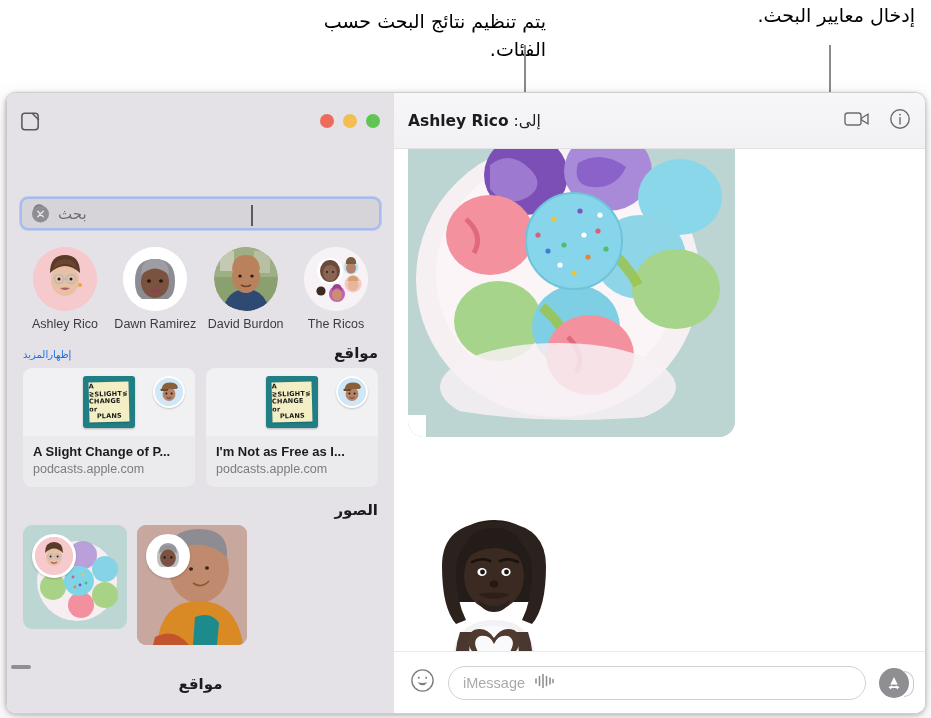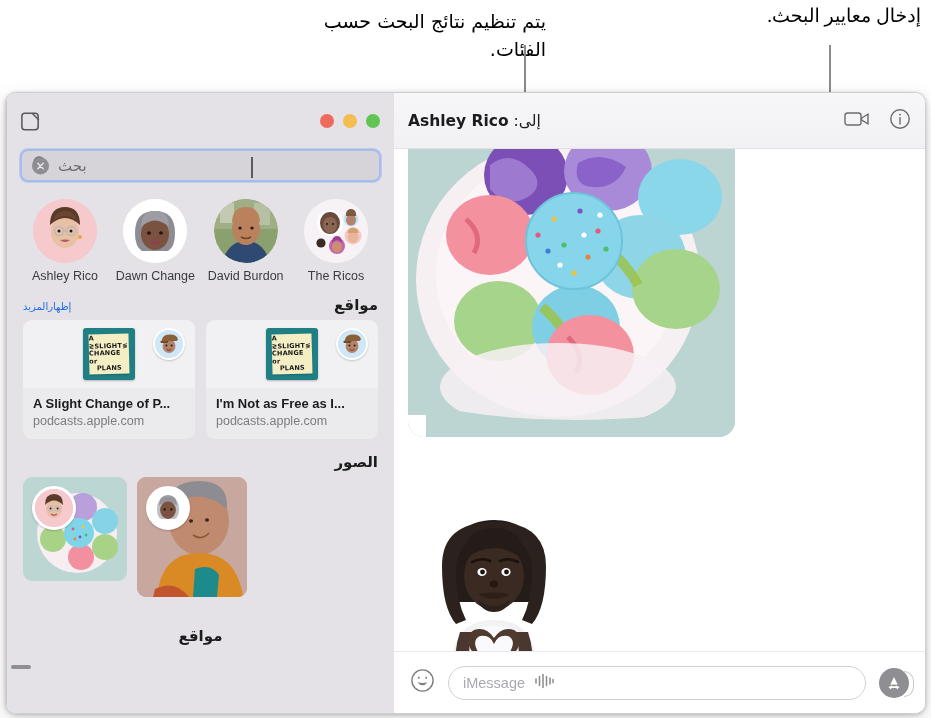--- a/index.html
+++ b/index.html
@@ -16,21 +16,21 @@
   .callout{
     position:absolute;
     font-size:19px;
     line-height:1.45;
     color:#000;
     text-align:right;
     direction:rtl;
     font-family:"DejaVu Sans","Liberation Sans",sans-serif;
   }
   #callout-left{ right:385px; top:8px; width:270px; }
-  #callout-right{ right:10px; top:2px; width:200px;font-family:Liberation Serif, serif; }
+  #callout-right{ right:16px; top:2px; width:200px; }
 
   .leader{position:absolute;background:#8a8a8a;}
   .leader-v{width:2px;}
   .leader-h{height:2px;}
 
   
   #window{
     position:absolute;left:5px;top:92px;
     width:921px;height:622px;
     border-radius:11px;
@@ -68,20 +68,21 @@
     position:relative;
     height:33px;
     border-radius:8px;
     background:#d6d4d9;
     border:2.5px solid #a7bcee;
     box-shadow:0 0 0 1px rgba(130,160,230,.35);
     display:flex;align-items:center;
     justify-content:flex-end;
     padding:0 10px;
     box-sizing:border-box;
+    margin-top:48px;
   }
   #search-field .magnifier{margin-right:2px;margin-left:0;flex:0 0 auto;}
   #search-placeholder{
     font-size:15px;color:#6d6d72;margin-left:7px;
     font-family:"DejaVu Sans","Liberation Sans",sans-serif;
   }
   #search-caret{
     position:absolute;right:126px;top:6px;width:2px;height:21px;background:#5a5a5f;
   }
   #search-clear{
@@ -346,21 +347,21 @@
             <svg viewBox="0 0 64 64" width="64" height="64">
               <circle cx="32" cy="32" r="32" fill="#ffffff"></circle>
               <path d="M12 34 q0 -22 20 -22 q20 0 20 22 q0 14 -7 18 h-26 q-7 -4 -7 -18z" fill="#8c8c92"></path>
               <ellipse cx="32" cy="35" rx="14" ry="16" fill="#7b5240"></ellipse>
               <path d="M18 28 q14 -13 28 0 q0 -16 -14 -16 q-14 0 -14 16z" fill="#9d9da3"></path>
               <ellipse cx="26" cy="34" rx="2" ry="1.8" fill="#241610"></ellipse>
               <ellipse cx="38" cy="34" rx="2" ry="1.8" fill="#241610"></ellipse>
               <path d="M26 43 q6 5 12 0 q-6 -2 -12 0z" fill="#8e3f55"></path>
             </svg>
           </div>
-          <div class="contact-name">Dawn Change</div>
+          <div class="contact-name">Dawn Ramirez</div>
         </div>
 
         <div class="contact">
           <div class="contact-av" style="background:#f6c9cd;">
             <svg viewBox="0 0 64 64" width="64" height="64">
               <circle cx="32" cy="32" r="32" fill="#f6c9cd"></circle>
               <ellipse cx="32" cy="33" rx="14" ry="16" fill="#e8c0a4"></ellipse>
               <path d="M17 26 q15 -14 30 0 q0 -18 -15 -18 q-15 0 -15 18z" fill="#5a3a28"></path>
               <path d="M20 22 q12 -10 24 0 q-2 -10 -12 -10 q-10 0 -12 10z" fill="#6b452f"></path>
               <circle cx="26" cy="32" r="4.6" fill="none" stroke="#b9b9bf" stroke-width="1.5"></circle>

